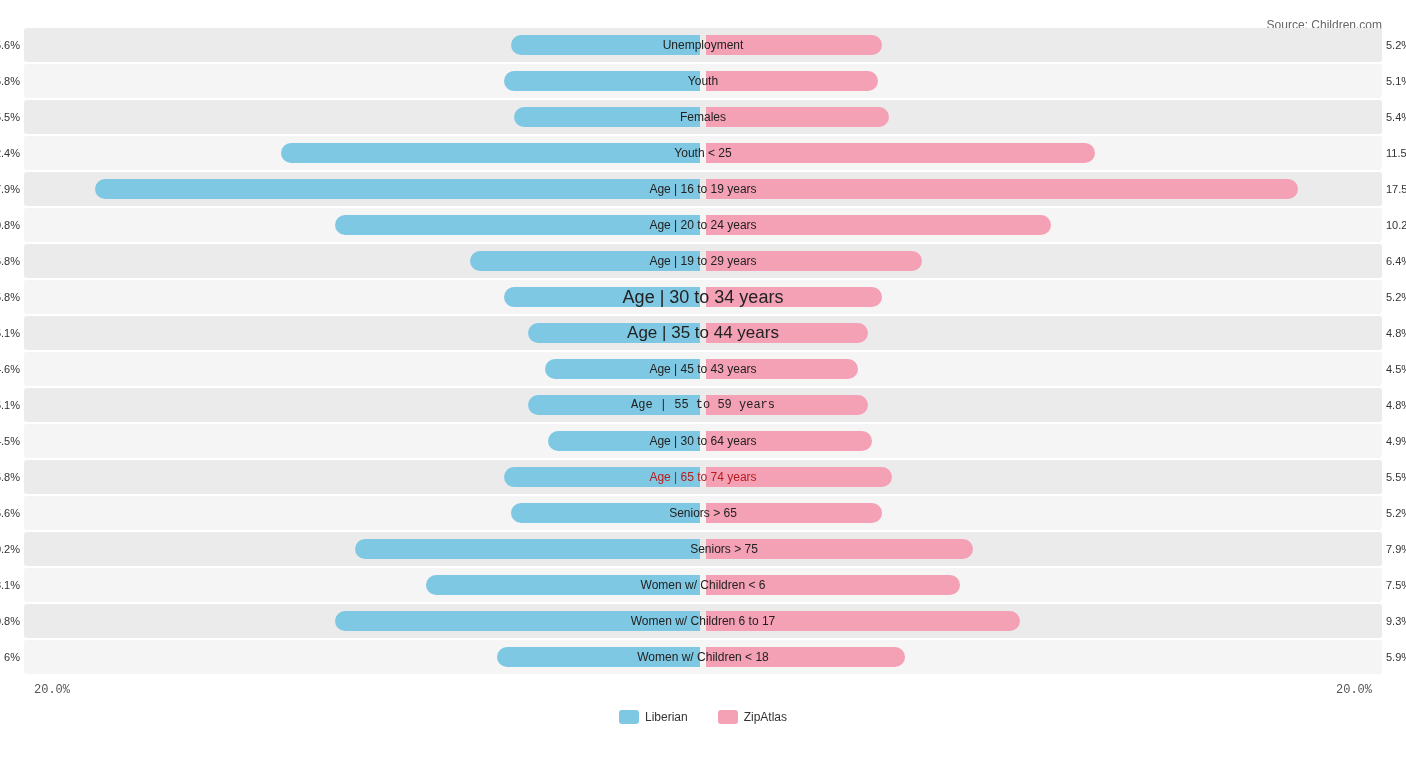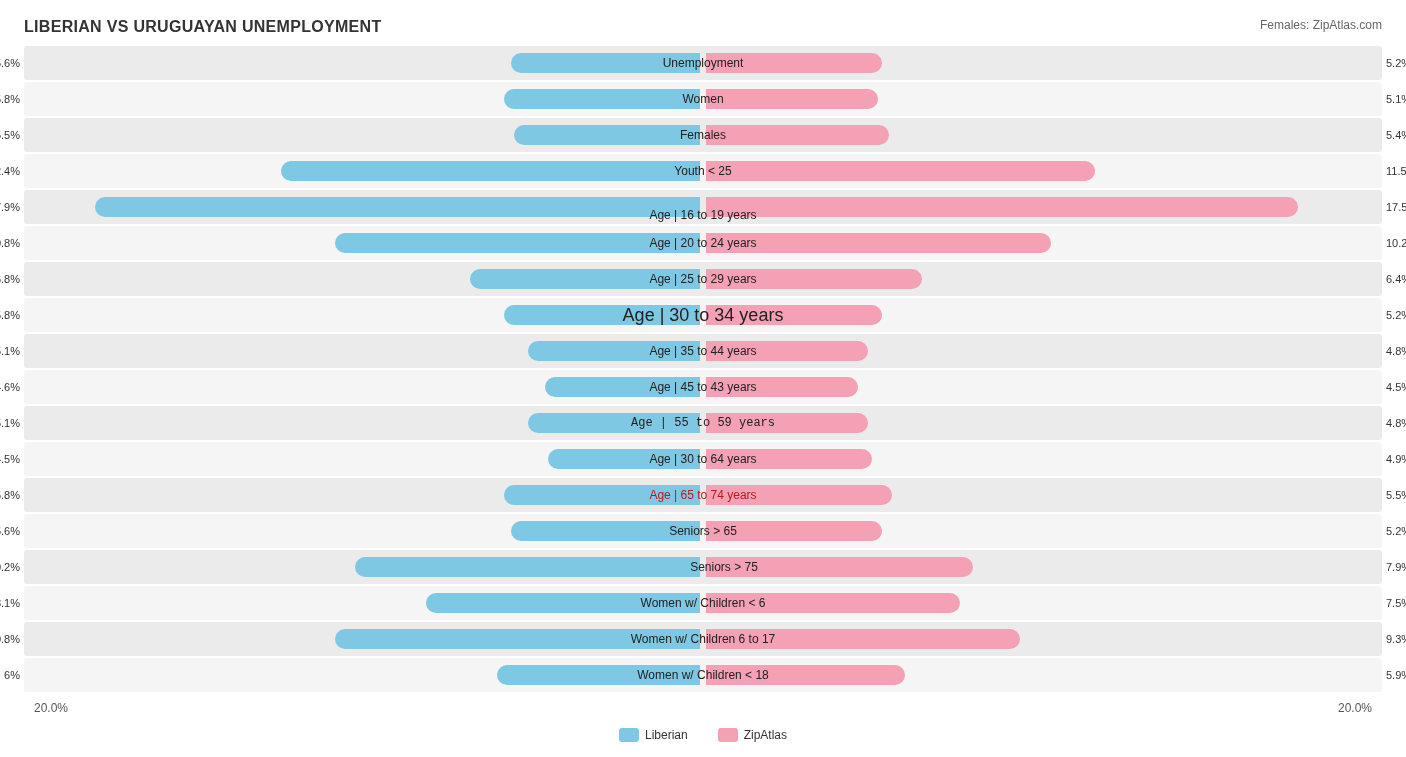--- a/index.html
+++ b/index.html
@@ -72,20 +72,21 @@
       color: #333;
       white-space: nowrap;
       position: absolute;
       left: calc(100% + 4px);
     }
     .axis-row {
       display: flex;
       align-items: center;
       margin-top: 6px;
       height: 20px;
+      font-family: Liberation Mono, monospace;
     }
     .axis-left {
       width: 50%;
       display: flex;
       justify-content: flex-start;
       padding-left: 10px;
     }
     .axis-right {
       width: 50%;
       display: flex;
@@ -141,41 +142,40 @@
       font-size: 12px;
       color: #222;
       white-space: nowrap;
       z-index: 5;
     }
   </style>
 </head>
 <body>
 
 <div class="chart-container">
-  <div class="chart-title">LIBERIAN VS URUGUAYAN UNEMPLOYMENT</div>
-  <div class="source">Females: ZipAtlas.com</div>
+  <div class="source">Source: Children.com</div>
 
   <div class="chart-area" id="chart-area">
   <div class="row" style="position: relative;">
     <div class="left-bar-container">
       <span class="bar-value-left">5.6%</span>
       <div class="bar-left" style="width:27.999999999999996%; max-width:100%;"></div>
     </div>
     <div class="row-label" style="position: absolute; left: 50%; top: 50%; transform: translate(-50%, -50%); z-index: 5; font-size: 12px; color: rgb(34, 34, 34); white-space: nowrap;">Unemployment</div>
     <div class="right-bar-container">
       <div class="bar-right" style="width:26%; max-width:100%;"></div>
       <span class="bar-value-right">5.2%</span>
     </div>
   </div>
       <div class="row" style="position: relative;">
     <div class="left-bar-container">
       <span class="bar-value-left">5.8%</span>
       <div class="bar-left" style="width:28.999999999999996%; max-width:100%;"></div>
     </div>
-    <div class="row-label" style="position: absolute; left: 50%; top: 50%; transform: translate(-50%, -50%); z-index: 5; font-size: 12px; color: rgb(34, 34, 34); white-space: nowrap;">Women</div>
+    <div class="row-label" style="position: absolute; left: 50%; top: 50%; transform: translate(-50%, -50%); z-index: 5; font-size: 12px; color: rgb(34, 34, 34); white-space: nowrap;">Youth</div>
     <div class="right-bar-container">
       <div class="bar-right" style="width:25.5%; max-width:100%;"></div>
       <span class="bar-value-right">5.1%</span>
     </div>
   </div>
       <div class="row" style="position: relative;">
     <div class="left-bar-container">
       <span class="bar-value-left">5.5%</span>
       <div class="bar-left" style="width:27.500000000000004%; max-width:100%;"></div>
     </div>
@@ -194,21 +194,21 @@
     <div class="right-bar-container">
       <div class="bar-right" style="width:57.49999999999999%; max-width:100%;"></div>
       <span class="bar-value-right">11.5%</span>
     </div>
   </div>
       <div class="row" style="position: relative;">
     <div class="left-bar-container">
       <span class="bar-value-left">17.9%</span>
       <div class="bar-left" style="width:89.49999999999999%; max-width:100%;"></div>
     </div>
-    <div class="row-label" style="position: absolute; left: 50%; top: 50%; transform: translate(-50%, -50%); z-index: 5; font-size: 12px; color: rgb(34, 34, 34); white-space: nowrap; margin-top: 8px;">Age | 16 to 19 years</div>
+    <div class="row-label" style="position: absolute; left: 50%; top: 50%; transform: translate(-50%, -50%); z-index: 5; font-size: 12px; color: rgb(34, 34, 34); white-space: nowrap;">Age | 16 to 19 years</div>
     <div class="right-bar-container">
       <div class="bar-right" style="width:87.5%; max-width:100%;"></div>
       <span class="bar-value-right">17.5%</span>
     </div>
   </div>
       <div class="row" style="position: relative;">
     <div class="left-bar-container">
       <span class="bar-value-left">10.8%</span>
       <div class="bar-left" style="width:54%; max-width:100%;"></div>
     </div>
@@ -216,21 +216,21 @@
     <div class="right-bar-container">
       <div class="bar-right" style="width:51%; max-width:100%;"></div>
       <span class="bar-value-right">10.2%</span>
     </div>
   </div>
       <div class="row" style="position: relative;">
     <div class="left-bar-container">
       <span class="bar-value-left">6.8%</span>
       <div class="bar-left" style="width:34%; max-width:100%;"></div>
     </div>
-    <div class="row-label" style="position: absolute; left: 50%; top: 50%; transform: translate(-50%, -50%); z-index: 5; font-size: 12px; color: rgb(34, 34, 34); white-space: nowrap;">Age | 25 to 29 years</div>
+    <div class="row-label" style="position: absolute; left: 50%; top: 50%; transform: translate(-50%, -50%); z-index: 5; font-size: 12px; color: rgb(34, 34, 34); white-space: nowrap;">Age | 19 to 29 years</div>
     <div class="right-bar-container">
       <div class="bar-right" style="width:32%; max-width:100%;"></div>
       <span class="bar-value-right">6.4%</span>
     </div>
   </div>
       <div class="row" style="position: relative;">
     <div class="left-bar-container">
       <span class="bar-value-left">5.8%</span>
       <div class="bar-left" style="width:28.999999999999996%; max-width:100%;"></div>
     </div>
@@ -238,21 +238,21 @@
     <div class="right-bar-container">
       <div class="bar-right" style="width:26%; max-width:100%;"></div>
       <span class="bar-value-right">5.2%</span>
     </div>
   </div>
       <div class="row" style="position: relative;">
     <div class="left-bar-container">
       <span class="bar-value-left">5.1%</span>
       <div class="bar-left" style="width:25.5%; max-width:100%;"></div>
     </div>
-    <div class="row-label" style="position: absolute; left: 50%; top: 50%; transform: translate(-50%, -50%); z-index: 5; font-size: 12px; color: rgb(34, 34, 34); white-space: nowrap;">Age | 35 to 44 years</div>
+    <div class="row-label" style="position: absolute; left: 50%; top: 50%; transform: translate(-50%, -50%); z-index: 5; font-size: 17px; color: rgb(34, 34, 34); white-space: nowrap;">Age | 35 to 44 years</div>
     <div class="right-bar-container">
       <div class="bar-right" style="width:24%; max-width:100%;"></div>
       <span class="bar-value-right">4.8%</span>
     </div>
   </div>
       <div class="row" style="position: relative;">
     <div class="left-bar-container">
       <span class="bar-value-left">4.6%</span>
       <div class="bar-left" style="width:23%; max-width:100%;"></div>
     </div>

